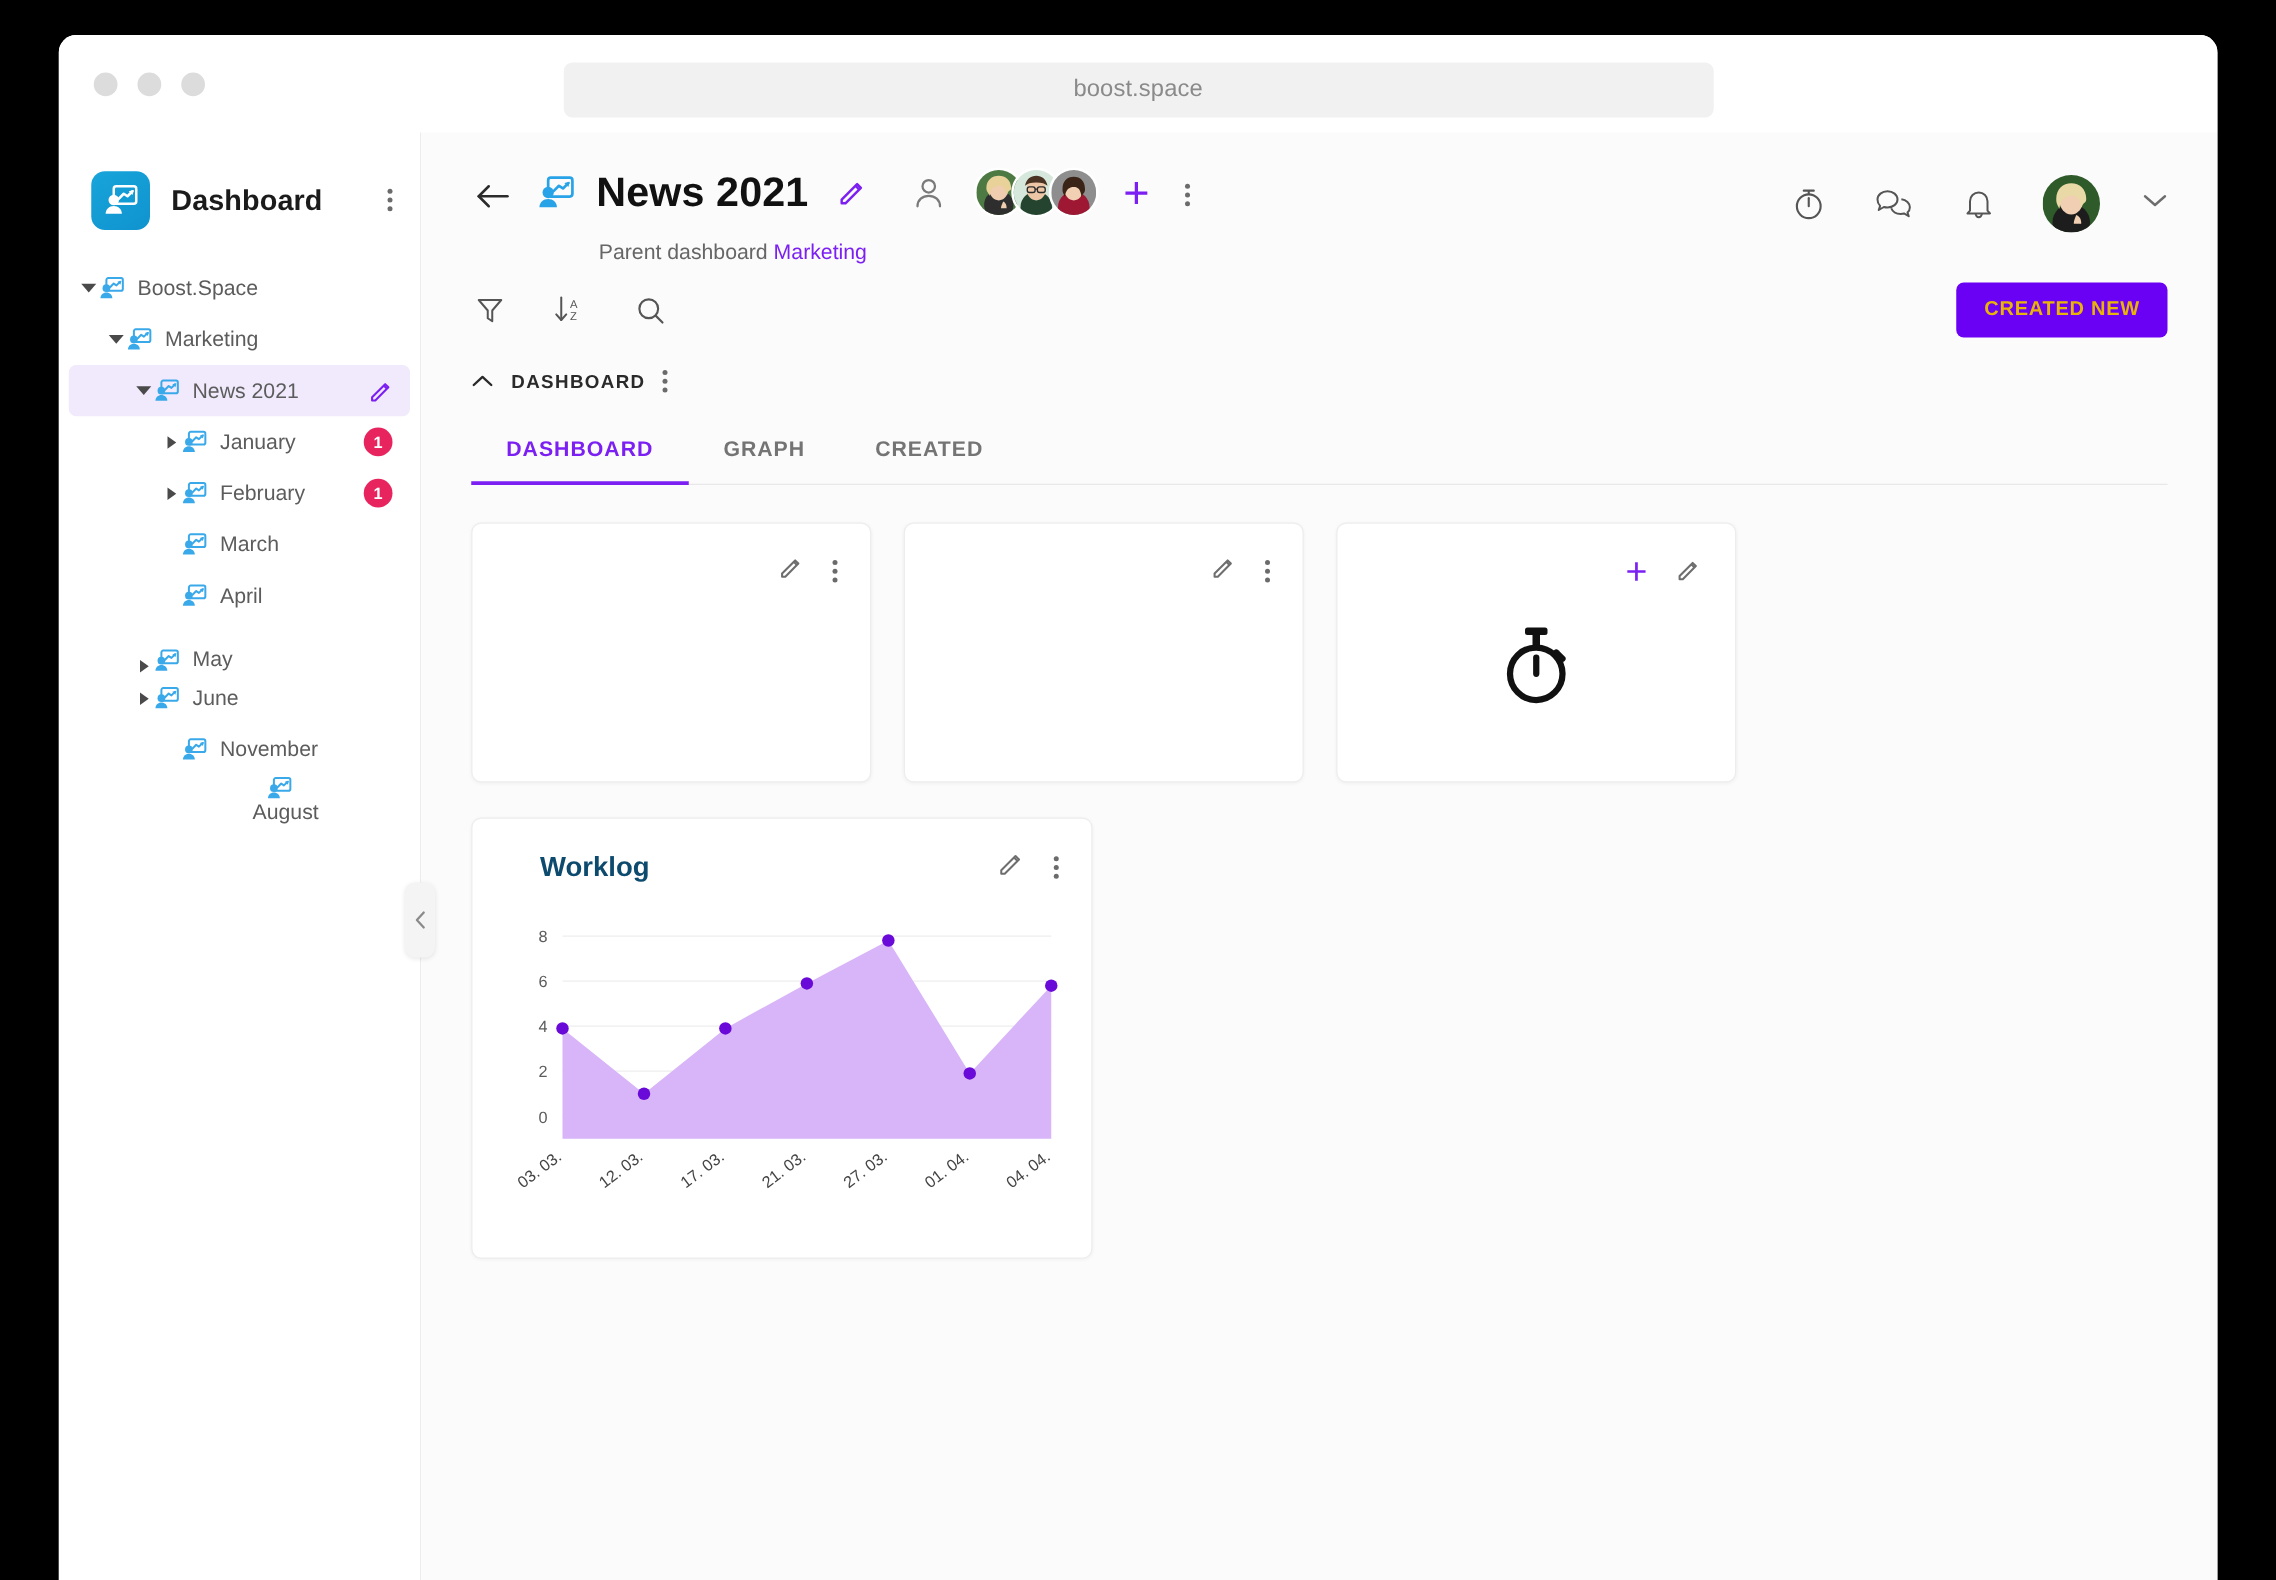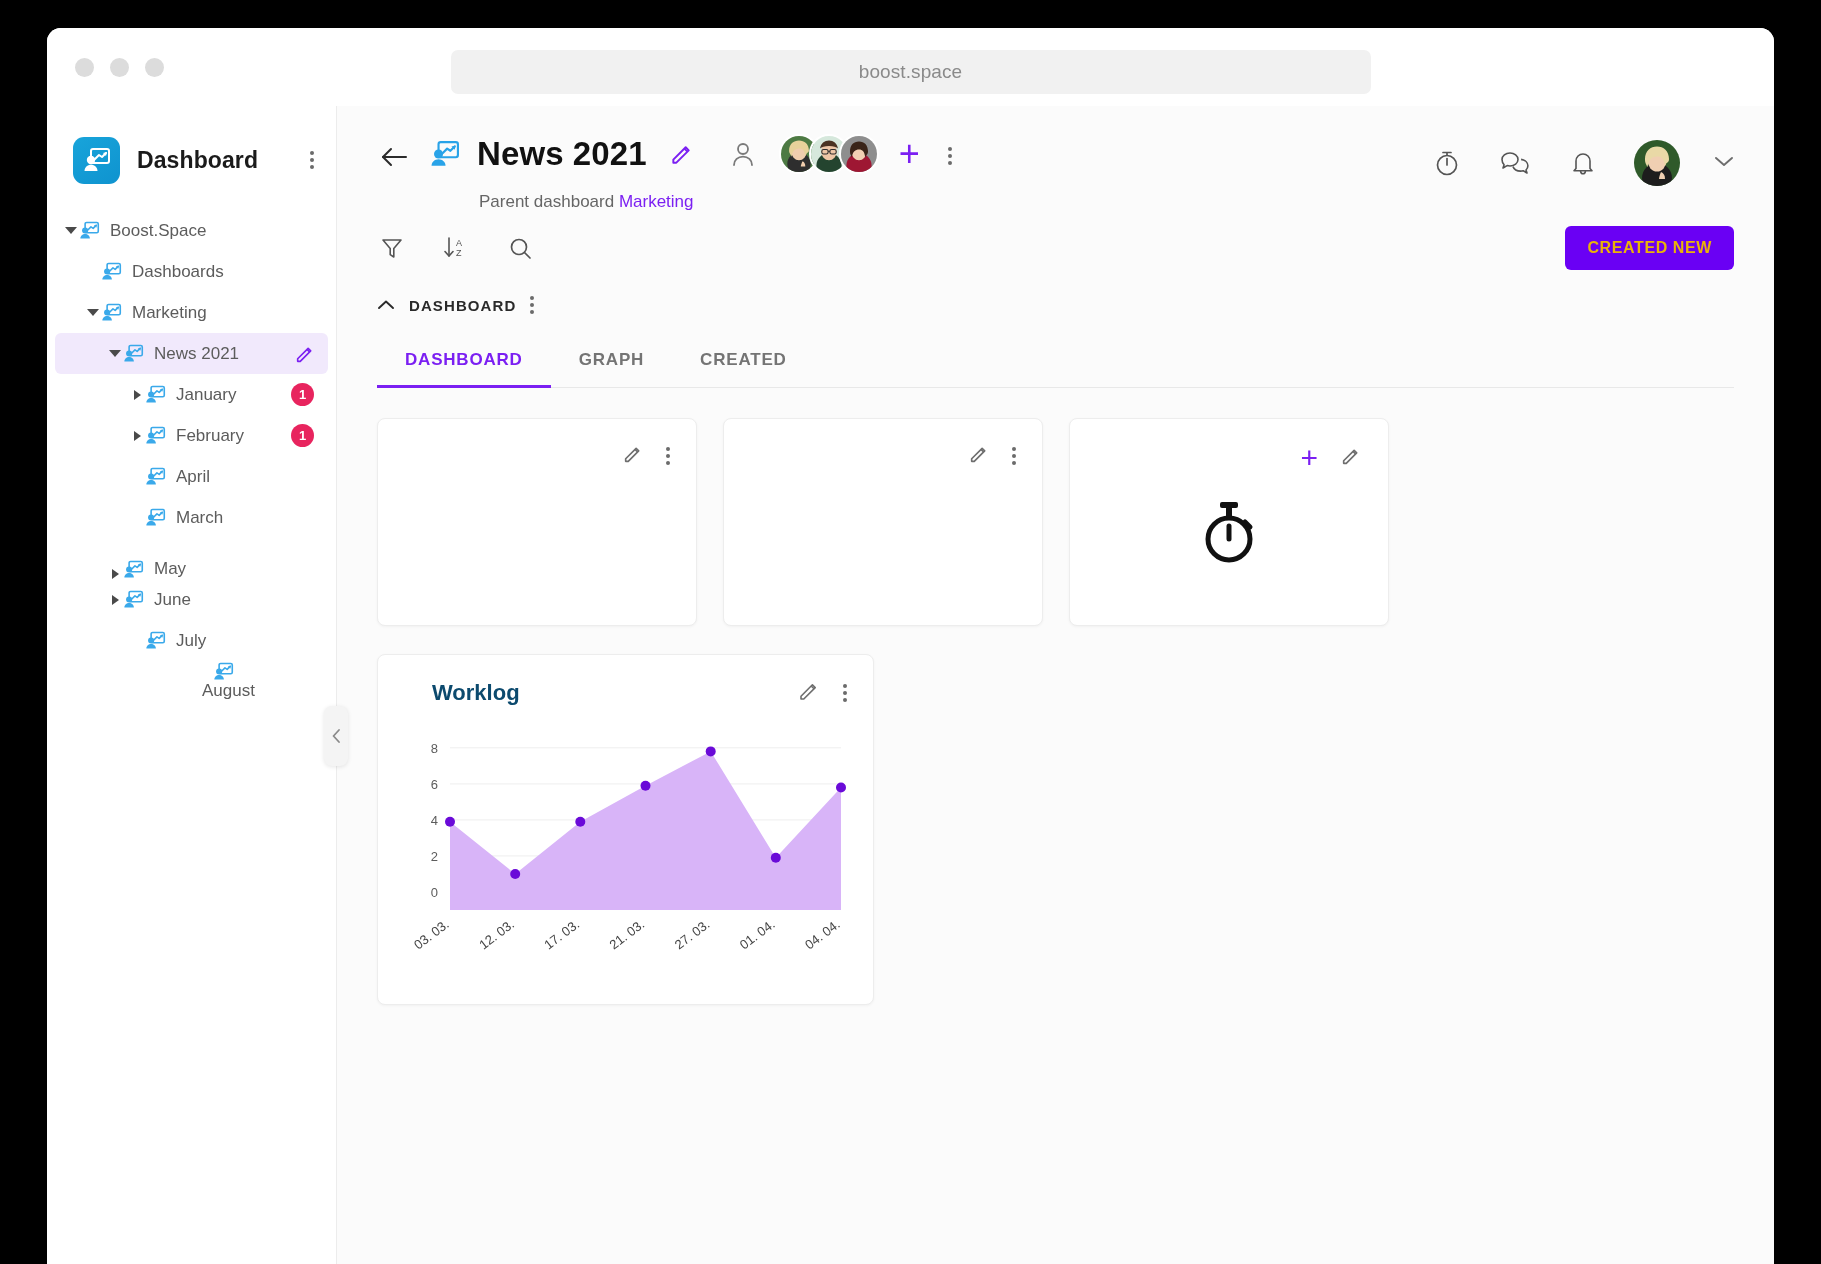--- a/index.html
+++ b/index.html
@@ -220,33 +220,20 @@
     <rect x="8" y="2" width="18" height="14" rx="2" fill="none" stroke="#3aa9ea" stroke-width="2.2"></rect>
     <polyline points="12,12 16,8 19,10 23,6" fill="none" stroke="#3aa9ea" stroke-width="2.2" stroke-linecap="round" stroke-linejoin="round"></polyline>
     <polygon points="20,6 24.5,4.8 23.3,9.3" fill="#3aa9ea"></polygon>
     <circle cx="8" cy="13" r="4.2" fill="#3aa9ea"></circle>
     <path d="M1.5 24c0-3.6 2.9-6.2 6.5-6.2s6.5 2.6 6.5 6.2z" fill="#3aa9ea"></path>
   </svg>
               </span>
               <span class="nodelabel">Boost.Space</span>
             </div>
             <div class="node" style="padding-left: 30px;">
-              <span class="caret empty"></span>
-              <span class="nodeicon">
-                <svg width="21" height="19" viewBox="0 0 28 26">
-    <rect x="8" y="2" width="18" height="14" rx="2" fill="none" stroke="#3aa9ea" stroke-width="2.2"></rect>
-    <polyline points="12,12 16,8 19,10 23,6" fill="none" stroke="#3aa9ea" stroke-width="2.2" stroke-linecap="round" stroke-linejoin="round"></polyline>
-    <polygon points="20,6 24.5,4.8 23.3,9.3" fill="#3aa9ea"></polygon>
-    <circle cx="8" cy="13" r="4.2" fill="#3aa9ea"></circle>
-    <path d="M1.5 24c0-3.6 2.9-6.2 6.5-6.2s6.5 2.6 6.5 6.2z" fill="#3aa9ea"></path>
-  </svg>
-              </span>
-              <span class="nodelabel">Dashboards</span>
-            </div>
-            <div class="node" style="padding-left: 30px;">
               <span class="caret down"></span>
               <span class="nodeicon">
                 <svg width="21" height="19" viewBox="0 0 28 26">
     <rect x="8" y="2" width="18" height="14" rx="2" fill="none" stroke="#3aa9ea" stroke-width="2.2"></rect>
     <polyline points="12,12 16,8 19,10 23,6" fill="none" stroke="#3aa9ea" stroke-width="2.2" stroke-linecap="round" stroke-linejoin="round"></polyline>
     <polygon points="20,6 24.5,4.8 23.3,9.3" fill="#3aa9ea"></polygon>
     <circle cx="8" cy="13" r="4.2" fill="#3aa9ea"></circle>
     <path d="M1.5 24c0-3.6 2.9-6.2 6.5-6.2s6.5 2.6 6.5 6.2z" fill="#3aa9ea"></path>
   </svg>
               </span>
@@ -303,34 +290,34 @@
               <span class="caret empty"></span>
               <span class="nodeicon">
                 <svg width="21" height="19" viewBox="0 0 28 26">
     <rect x="8" y="2" width="18" height="14" rx="2" fill="none" stroke="#3aa9ea" stroke-width="2.2"></rect>
     <polyline points="12,12 16,8 19,10 23,6" fill="none" stroke="#3aa9ea" stroke-width="2.2" stroke-linecap="round" stroke-linejoin="round"></polyline>
     <polygon points="20,6 24.5,4.8 23.3,9.3" fill="#3aa9ea"></polygon>
     <circle cx="8" cy="13" r="4.2" fill="#3aa9ea"></circle>
     <path d="M1.5 24c0-3.6 2.9-6.2 6.5-6.2s6.5 2.6 6.5 6.2z" fill="#3aa9ea"></path>
   </svg>
               </span>
-              <span class="nodelabel">April</span>
+              <span class="nodelabel">March</span>
             </div>
             <div class="node" style="padding-left: 74px;">
               <span class="caret empty"></span>
               <span class="nodeicon">
                 <svg width="21" height="19" viewBox="0 0 28 26">
     <rect x="8" y="2" width="18" height="14" rx="2" fill="none" stroke="#3aa9ea" stroke-width="2.2"></rect>
     <polyline points="12,12 16,8 19,10 23,6" fill="none" stroke="#3aa9ea" stroke-width="2.2" stroke-linecap="round" stroke-linejoin="round"></polyline>
     <polygon points="20,6 24.5,4.8 23.3,9.3" fill="#3aa9ea"></polygon>
     <circle cx="8" cy="13" r="4.2" fill="#3aa9ea"></circle>
     <path d="M1.5 24c0-3.6 2.9-6.2 6.5-6.2s6.5 2.6 6.5 6.2z" fill="#3aa9ea"></path>
   </svg>
               </span>
-              <span class="nodelabel">March</span>
+              <span class="nodelabel">April</span>
             </div>
             <div class="node" style="padding-left: 52px; align-items: flex-end;">
               <span class="caret right"></span>
               <span class="nodeicon">
                 <svg width="21" height="19" viewBox="0 0 28 26">
     <rect x="8" y="2" width="18" height="14" rx="2" fill="none" stroke="#3aa9ea" stroke-width="2.2"></rect>
     <polyline points="12,12 16,8 19,10 23,6" fill="none" stroke="#3aa9ea" stroke-width="2.2" stroke-linecap="round" stroke-linejoin="round"></polyline>
     <polygon points="20,6 24.5,4.8 23.3,9.3" fill="#3aa9ea"></polygon>
     <circle cx="8" cy="13" r="4.2" fill="#3aa9ea"></circle>
     <path d="M1.5 24c0-3.6 2.9-6.2 6.5-6.2s6.5 2.6 6.5 6.2z" fill="#3aa9ea"></path>
@@ -355,21 +342,21 @@
               <span class="caret empty"></span>
               <span class="nodeicon">
                 <svg width="21" height="19" viewBox="0 0 28 26">
     <rect x="8" y="2" width="18" height="14" rx="2" fill="none" stroke="#3aa9ea" stroke-width="2.2"></rect>
     <polyline points="12,12 16,8 19,10 23,6" fill="none" stroke="#3aa9ea" stroke-width="2.2" stroke-linecap="round" stroke-linejoin="round"></polyline>
     <polygon points="20,6 24.5,4.8 23.3,9.3" fill="#3aa9ea"></polygon>
     <circle cx="8" cy="13" r="4.2" fill="#3aa9ea"></circle>
     <path d="M1.5 24c0-3.6 2.9-6.2 6.5-6.2s6.5 2.6 6.5 6.2z" fill="#3aa9ea"></path>
   </svg>
               </span>
-              <span class="nodelabel">July</span>
+              <span class="nodelabel">November</span>
             </div>
             <div class="node" style="padding-left: 74px; flex-direction: column;">
               <span class="caret empty"></span>
               <span class="nodeicon">
                 <svg width="21" height="19" viewBox="0 0 28 26">
     <rect x="8" y="2" width="18" height="14" rx="2" fill="none" stroke="#3aa9ea" stroke-width="2.2"></rect>
     <polyline points="12,12 16,8 19,10 23,6" fill="none" stroke="#3aa9ea" stroke-width="2.2" stroke-linecap="round" stroke-linejoin="round"></polyline>
     <polygon points="20,6 24.5,4.8 23.3,9.3" fill="#3aa9ea"></polygon>
     <circle cx="8" cy="13" r="4.2" fill="#3aa9ea"></circle>
     <path d="M1.5 24c0-3.6 2.9-6.2 6.5-6.2s6.5 2.6 6.5 6.2z" fill="#3aa9ea"></path>

